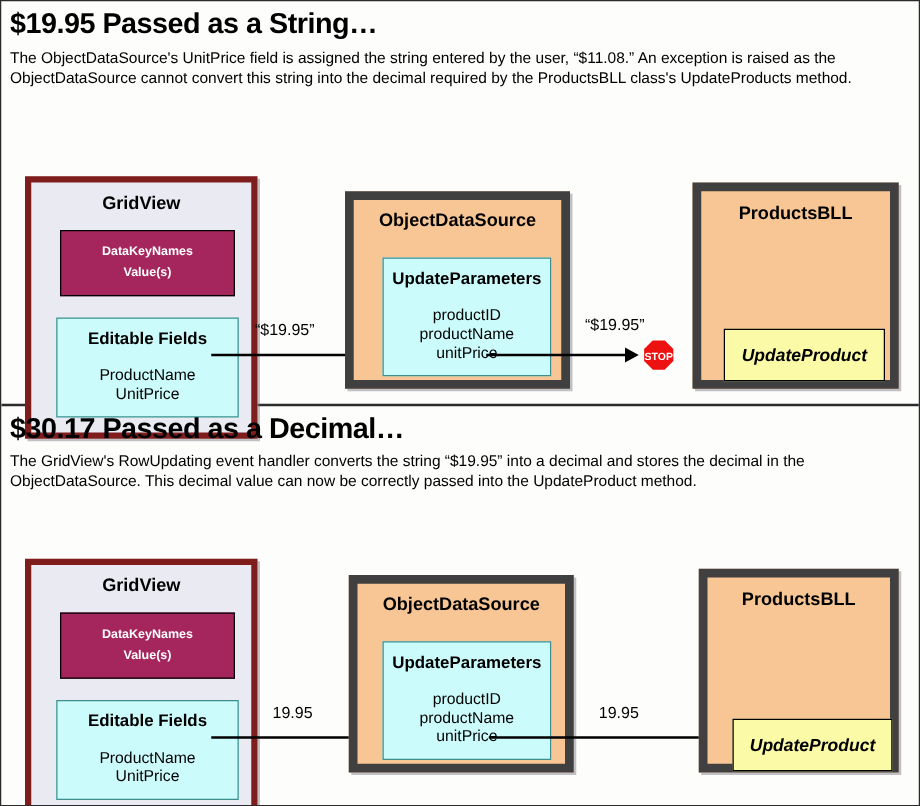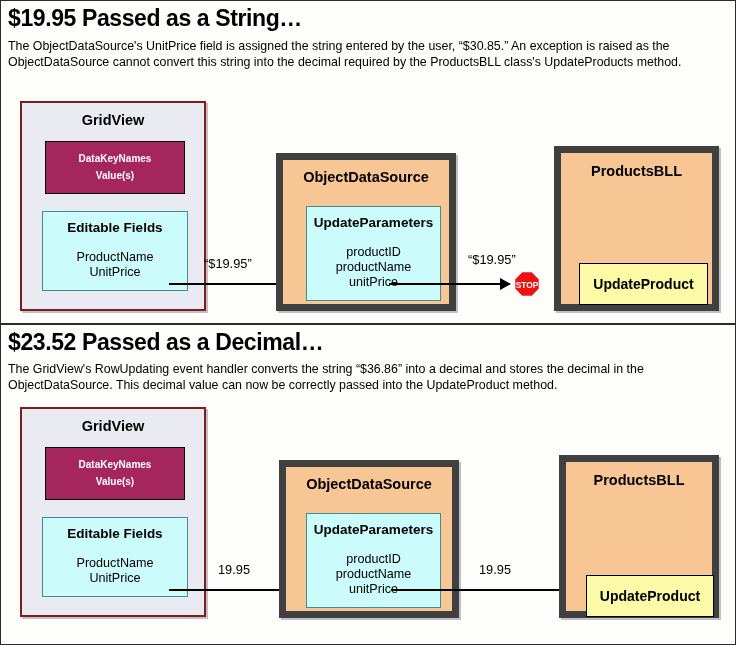--- a/index.html
+++ b/index.html
@@ -54,39 +54,41 @@
     color: #000000;
   }
 
   
   .box {
     position: absolute;
     box-sizing: border-box;
   }
   .gridview-box {
     background: #e9eaf2;
-    border: 2px solid #7f1d1d;
+    border: 5px solid #7f1d1d;
     box-shadow: 2px 2px 0 rgba(120,120,130,0.45);
+    margin-top: 40px;
   }
   .ods-box, .bll-box {
     background: #f7c694;
     border: 7px solid #404040;
     box-shadow: 2px 2px 0 rgba(120,120,130,0.45);
   }
   .cyan-box {
     background: #ccfbfb;
     border: 1px solid #3d8f8f;
   }
   .magenta-box {
     background: #a4265c;
     border: 1px solid #000000;
   }
   .yellow-box {
     background: #fbfaa6;
     border: 1px solid #000000;
+    font-style: italic;
   }
 
   .box-title {
     position: absolute;
     left: 0;
     width: 100%;
     text-align: center;
     font-weight: bold;
     font-size: 14.5px;
     color: #000000;
@@ -147,21 +149,21 @@
 <body>
 
 <div class="page">
 
   <div class="divider"></div>
 
   <div class="section sec1">
 
     <div class="sec-title" style="top:4px;">$19.95 Passed as a String…</div>
 
-    <div class="sec-desc" style="top:37px;">The ObjectDataSource's UnitPrice field is assigned the string entered by the user, “$30.85.” An exception is raised as the ObjectDataSource cannot convert this string into the decimal required by the ProductsBLL class's UpdateProducts method.</div>
+    <div class="sec-desc" style="top:37px;">The ObjectDataSource's UnitPrice field is assigned the string entered by the user, “$11.08.” An exception is raised as the ObjectDataSource cannot convert this string into the decimal required by the ProductsBLL class's UpdateProducts method.</div>
 
     <div class="box gridview-box" style="left:19px; top:100px; width:186px; height:210px;">
       <div class="box-title" style="top:9px;">GridView</div>
 
       <div class="box magenta-box" style="left:23px; top:38px; width:140px; height:53px;">
         <div class="box-lines white" style="top:8px; white-space:pre-line;"><span>DataKeyNames</span><br><span>Value(s)</span></div>
       </div>
 
       <div class="box cyan-box" style="left:20px; top:108px; width:146px; height:80px;">
         <div class="box-title sm" style="top:8px;">Editable Fields</div>
@@ -198,23 +200,23 @@
       <div class="box-title" style="top:10px;">ProductsBLL</div>
 
       <div class="box yellow-box" style="left:18px; top:110px; width:129px; height:42px;">
         <div class="yellow-label" style="top:12px;">UpdateProduct</div>
       </div>
     </div>
   </div>
 
   <div class="section sec2">
 
-    <div class="sec-title" style="top:4px;">$23.52 Passed as a Decimal…</div>
-
-    <div class="sec-desc" style="top:36px;">The GridView's RowUpdating event handler converts the string “$36.86” into a decimal and stores the decimal in the ObjectDataSource. This decimal value can now be correctly passed into the UpdateProduct method.</div>
+    <div class="sec-title" style="top:4px;">$30.17 Passed as a Decimal…</div>
+
+    <div class="sec-desc" style="top:36px;">The GridView's RowUpdating event handler converts the string “$19.95” into a decimal and stores the decimal in the ObjectDataSource. This decimal value can now be correctly passed into the UpdateProduct method.</div>
 
     <div class="box gridview-box" style="left:19px; top:82px; width:186px; height:210px;">
       <div class="box-title" style="top:9px;">GridView</div>
 
       <div class="box magenta-box" style="left:23px; top:38px; width:140px; height:53px;">
         <div class="box-lines white" style="top:8px; white-space:pre-line;"><span>DataKeyNames</span><br><span>Value(s)</span></div>
       </div>
 
       <div class="box cyan-box" style="left:20px; top:108px; width:146px; height:80px;">
         <div class="box-title sm" style="top:8px;">Editable Fields</div>

